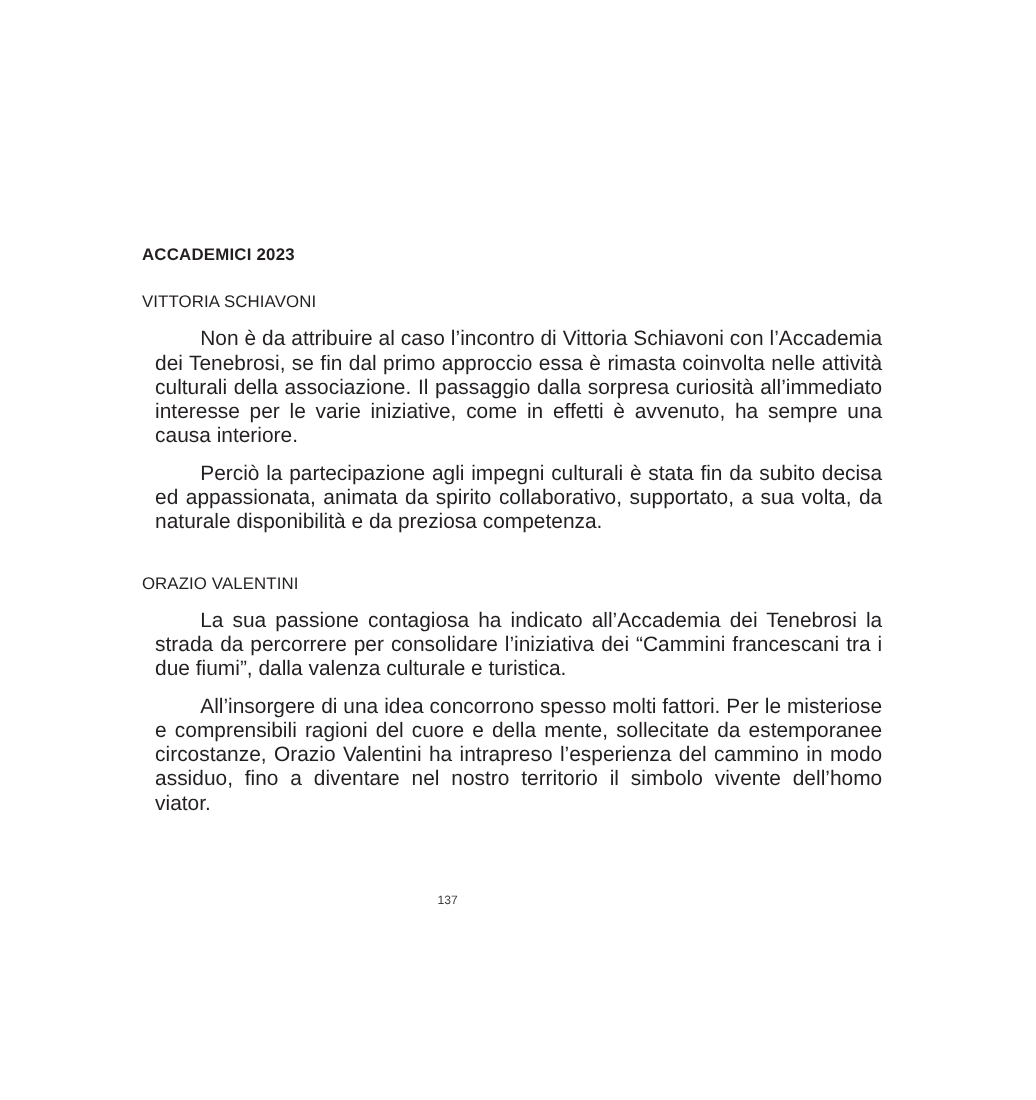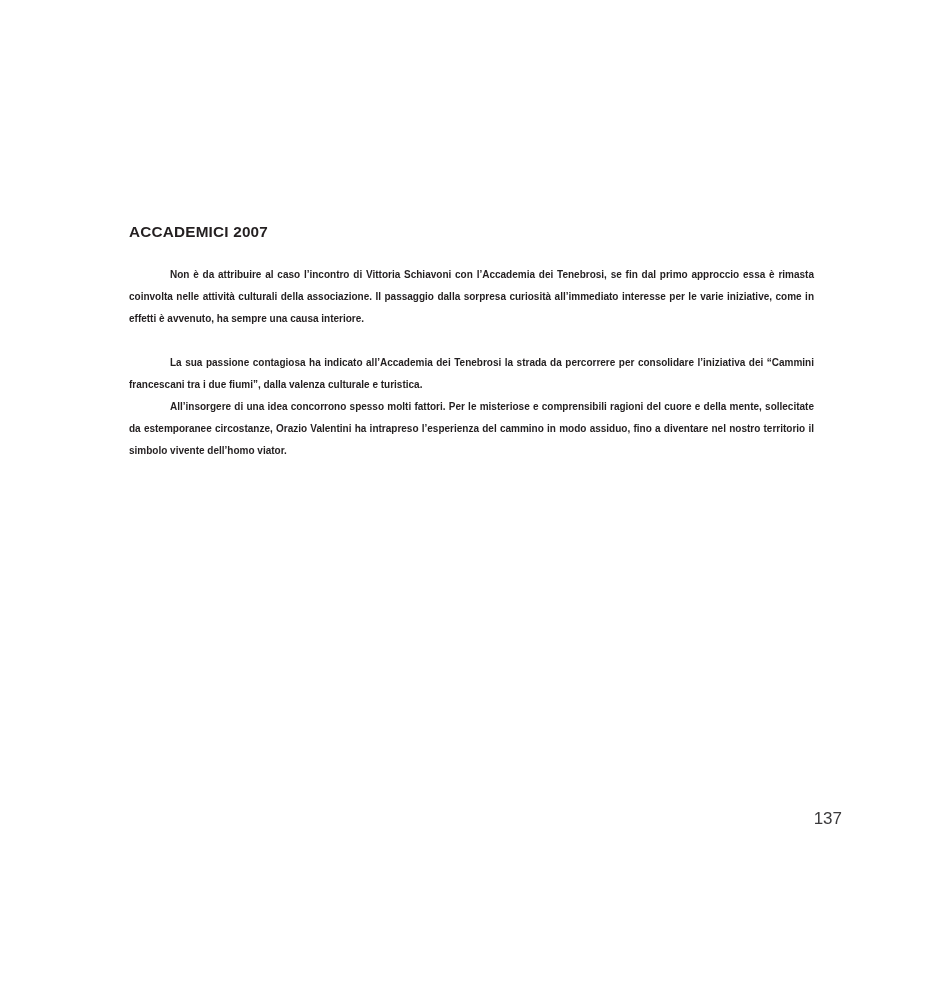--- a/index.html
+++ b/index.html
@@ -47,64 +47,66 @@
     font-size: 15.3px;
     font-weight: normal;
     line-height: 22px;
     letter-spacing: 0.1px;
     margin: 0;
     padding: 0;
     text-align: left;
   }
 
   .body-par {
-    font-size: 10px;
-    font-weight: bold;
+    font-size: 19px;
+    font-weight: normal;
     line-height: 22px;
-    margin: 0;
+    margin: 12px;
     padding: 0;
     text-align: justify;
     text-justify: inter-word;
     text-indent: 41px;
     hyphens: none;
   }
 
   
   .gap-title-to-name { height: 21px; }
   .gap-par-to-name  { height: 22px; }
 
   .page-number {
     position: absolute;
     left: 0;
     top: 808px;
     width: 814px;
-    text-align: right;
-    font-size: 17px;
+    text-align: center;
+    font-size: 11px;
     line-height: 22px;
     color: #3b3a3c;
-    padding-left: 28px;
   }
 </style>
 </head>
 <body>
 
 <div class="page">
 
   <div class="text-column">
 
-    <h1 class="section-title">ACCADEMICI 2007</h1>
+    <h1 class="section-title">ACCADEMICI 2023</h1>
 
     <div class="gap-title-to-name"></div>
 
+    <h2 class="person-name">VITTORIA SCHIAVONI</h2>
 
     <p class="body-par">Non è da attribuire al caso l’incontro di Vittoria Schiavoni con l’Accademia dei Tenebrosi, se fin dal primo approccio essa è rimasta coinvolta nelle attività culturali della associazione. Il passaggio dalla sorpresa curiosità all’immediato interesse per le varie iniziative, come in effetti è avvenuto, ha sempre una causa interiore.</p>
 
+    <p class="body-par">Perciò la partecipazione agli impegni culturali è stata fin da subito decisa ed appassionata, animata da spirito collaborativo, supportato, a sua volta, da naturale disponibilità e da preziosa competenza.</p>
 
     <div class="gap-par-to-name"></div>
 
+    <h2 class="person-name">ORAZIO VALENTINI</h2>
 
     <p class="body-par">La sua passione contagiosa ha indicato all’Accademia dei Tenebrosi la strada da percorrere per consolidare l’iniziativa dei “Cammini francescani tra i due fiumi”, dalla valenza culturale e turistica.</p>
 
     <p class="body-par">All’insorgere di una idea concorrono spesso molti fattori. Per le misteriose e comprensibili ragioni del cuore e della mente, sollecitate da estemporanee circostanze, Orazio Valentini ha intrapreso l’esperienza del cammino in modo assiduo, fino a diventare nel nostro territorio il simbolo vivente dell’homo viator.</p>
 
 
   </div>
 
   <div class="page-number">137</div>
 

